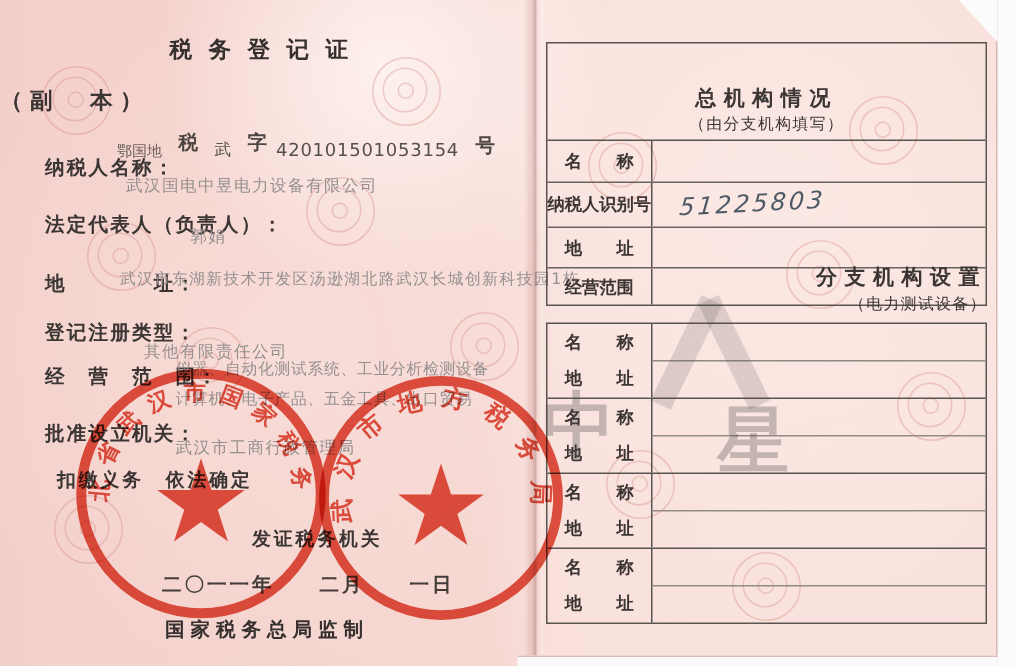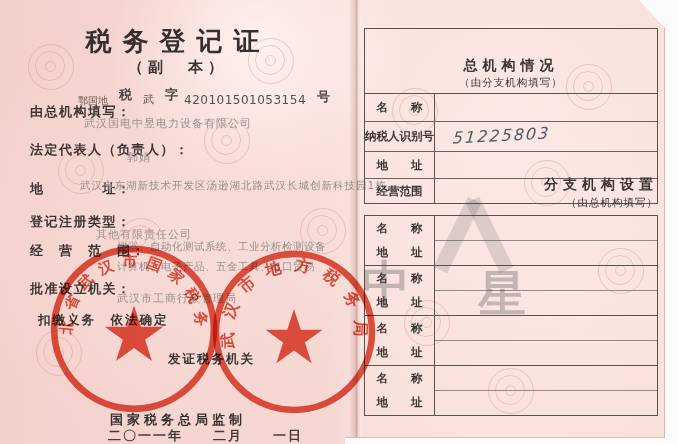--- a/index.html
+++ b/index.html
@@ -27,41 +27,41 @@
   
   .paper-edge{position:absolute;top:0;right:0;width:13px;height:444px;background:#fcfbfb;
     border-left:1px solid #d8b6b1;z-index:8;}
   .corner-tr{position:absolute;top:0;right:13px;width:0;height:0;z-index:8;
     border-top:28px solid #fcfbfb;border-left:26px solid transparent;}
   .bottom-edge{position:absolute;bottom:0;left:345px;right:13px;height:6px;background:#fbfafa;
     border-top:1px solid #dcbcb7;z-index:8;}
 
   
   .left-page{position:absolute;left:0;top:0;width:356px;height:444px;z-index:2;}
-  .title{position:absolute;left:0;top:24px;width:100%;text-align:center;font-size:26px;
+  .title{position:absolute;left:0;top:24px;width:100%;text-align:center;font-size:15px;
     font-weight:bold;letter-spacing:11px;color:#35302e;}
-  .subtitle{position:absolute;left:0;top:58px;width:100%;text-align:center;font-size:15px;
+  .subtitle{position:absolute;left:0;top:58px;width:100%;font-size:15px;
     font-weight:bold;letter-spacing:5px;color:#3a3533;}
   .serial{position:absolute;left:78px;top:86px;width:252px;display:flex;align-items:flex-start;color:#4c4643;}
   .serial .region{font-size:10px;color:#6b5f5a;margin-top:8px;}
   .serial .big{font-size:13px;font-weight:bold;margin-left:11px;}
   .serial .fill{font-size:11px;color:#5d544f;margin-top:6px;margin-left:11px;}
   .serial .num{font-family:"DejaVu Sans",sans-serif;font-size:12px;color:#55504d;margin-top:7px;
     margin-left:6px;letter-spacing:.5px;}
   .serial .hao{font-size:13px;font-weight:bold;margin-left:auto;margin-top:2px;}
   .lbl{position:absolute;font-size:13px;font-weight:bold;color:#3b3634;letter-spacing:1.5px;}
   .val{position:absolute;font-family:"DejaVu Sans",sans-serif;color:#969090;font-size:11px;
     letter-spacing:1px;white-space:nowrap;}
   .scope-lines{position:absolute;left:117px;top:236px;font-family:"DejaVu Sans",sans-serif;
     color:#969090;font-size:10.5px;letter-spacing:.5px;line-height:20px;white-space:nowrap;}
   .withholding{position:absolute;left:38px;top:312px;font-size:12.5px;font-weight:bold;
     color:#3b3634;letter-spacing:2px;}
   .issuer{position:absolute;left:168px;top:351px;font-size:12.5px;font-weight:bold;
     color:#3b3634;letter-spacing:2px;}
-  .date{position:absolute;left:108px;top:381px;font-size:13px;font-weight:bold;color:#433d3a;letter-spacing:2px;margin-top:46px;}
+  .date{position:absolute;left:108px;top:381px;font-size:13px;font-weight:bold;color:#433d3a;letter-spacing:2px;}
   .footer{position:absolute;left:0;top:411px;width:356px;text-align:center;font-size:13px;
     font-weight:bold;letter-spacing:4px;color:#35302e;}
 
   
   .stamp{position:absolute;z-index:5;mix-blend-mode:multiply;opacity:.93;}
   .stamp-national{left:47px;top:242px;}
   .stamp-local{left:209px;top:247px;}
 
   
   .right-page{position:absolute;left:356px;top:0;width:309px;height:444px;z-index:2;color:#3b3634;}
@@ -126,21 +126,21 @@
 
     <div class="serial">
       <span class="region">鄂国地</span>
       <span class="big">税</span>
       <span class="fill">武</span>
       <span class="big">字</span>
       <span class="num">420101501053154</span>
       <span class="hao">号</span>
     </div>
 
-    <div class="lbl" style="left:30px;top:103px;">由总机构填写：</div>
+    <div class="lbl" style="left:30px;top:103px;">纳税人名称：</div>
     <div class="val" style="left:84px;top:116px;">武汉国电中昱电力设备有限公司</div>
 
     <div class="lbl" style="left:30px;top:141px;">法定代表人（负责人）：</div>
     <div class="val" style="left:127px;top:150px;">郭娟</div>
 
     <div class="lbl" style="left:30px;top:180px;">地　　　　址：</div>
     <div class="val" style="left:80px;top:179px;font-size:10.5px;z-index:3;">武汉市东湖新技术开发区汤逊湖北路武汉长城创新科技园1栋</div>
 
     <div class="lbl" style="left:30px;top:213px;">登记注册类型：</div>
     <div class="val" style="left:96px;top:227px;">其他有限责任公司</div>
@@ -204,21 +204,21 @@
         <div class="tvalue"></div>
       </div>
       <div class="trow" style="height:24px;">
         <div class="tlabel">经营范围</div>
         <div class="tvalue"></div>
       </div>
     </div>
 
     <div class="sect2">
       <div class="t1">分支机构设置</div>
-      <div class="t2">（由总机构填写）</div>
+      <div class="t2">（电力测试设备）</div>
     </div>
 
     <div class="tbl tbl2">
       <div class="bgroup">
         <div class="blabels">
           <div>名　　称</div>
           <div>地　　址</div>
         </div>
         <div class="bvalues">
             <div class="cell"></div>

